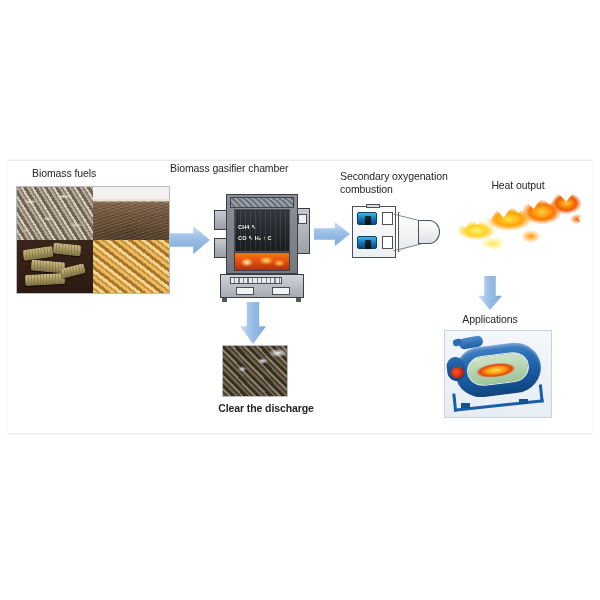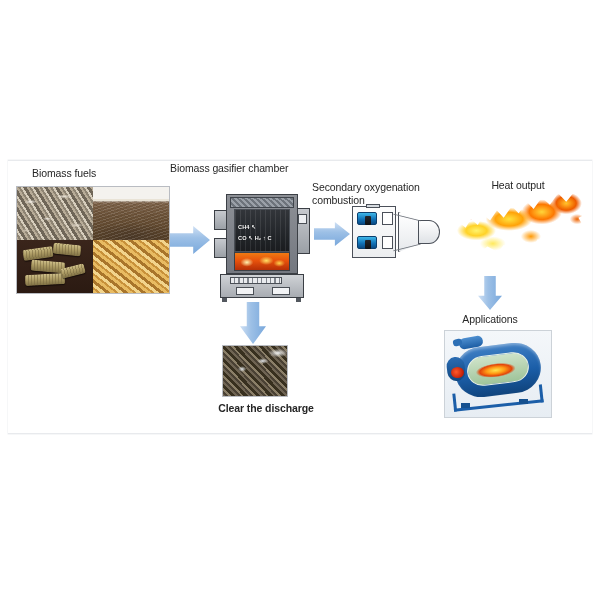--- a/index.html
+++ b/index.html
@@ -334,21 +334,21 @@
     <div class="gs-door" style="left:22px;width:18px;"></div>
     <div class="gs-door" style="left:58px;width:18px;"></div>
     <div class="gs-leg" style="left:8px;"></div>
     <div class="gs-leg" style="left:82px;"></div>
   </div>
 
   <div class="arrow-r" style="left:314px;top:222px;width:36px;height:24px;"></div>
 
   <div class="arrow-d" style="left:240px;top:302px;width:26px;height:42px;"></div>
 
-  <div class="lbl" style="left:312px;top:170px;width:130px;margin-top:11px;">Secondary oxygenation
+  <div class="lbl" style="left:340px;top:170px;width:130px;">Secondary oxygenation
 combustion</div>
 
   <div id="burner">
     <div class="bn-box"></div>
     <div class="bn-cap"></div>
     <div class="bn-valve" style="left:5px;top:8px;"></div>
     <div class="bn-valve" style="left:5px;top:32px;"></div>
     <div class="bn-pipe" style="left:30px;top:8px;"></div>
     <div class="bn-pipe" style="left:30px;top:32px;"></div>
     <div class="bn-throat"></div>

